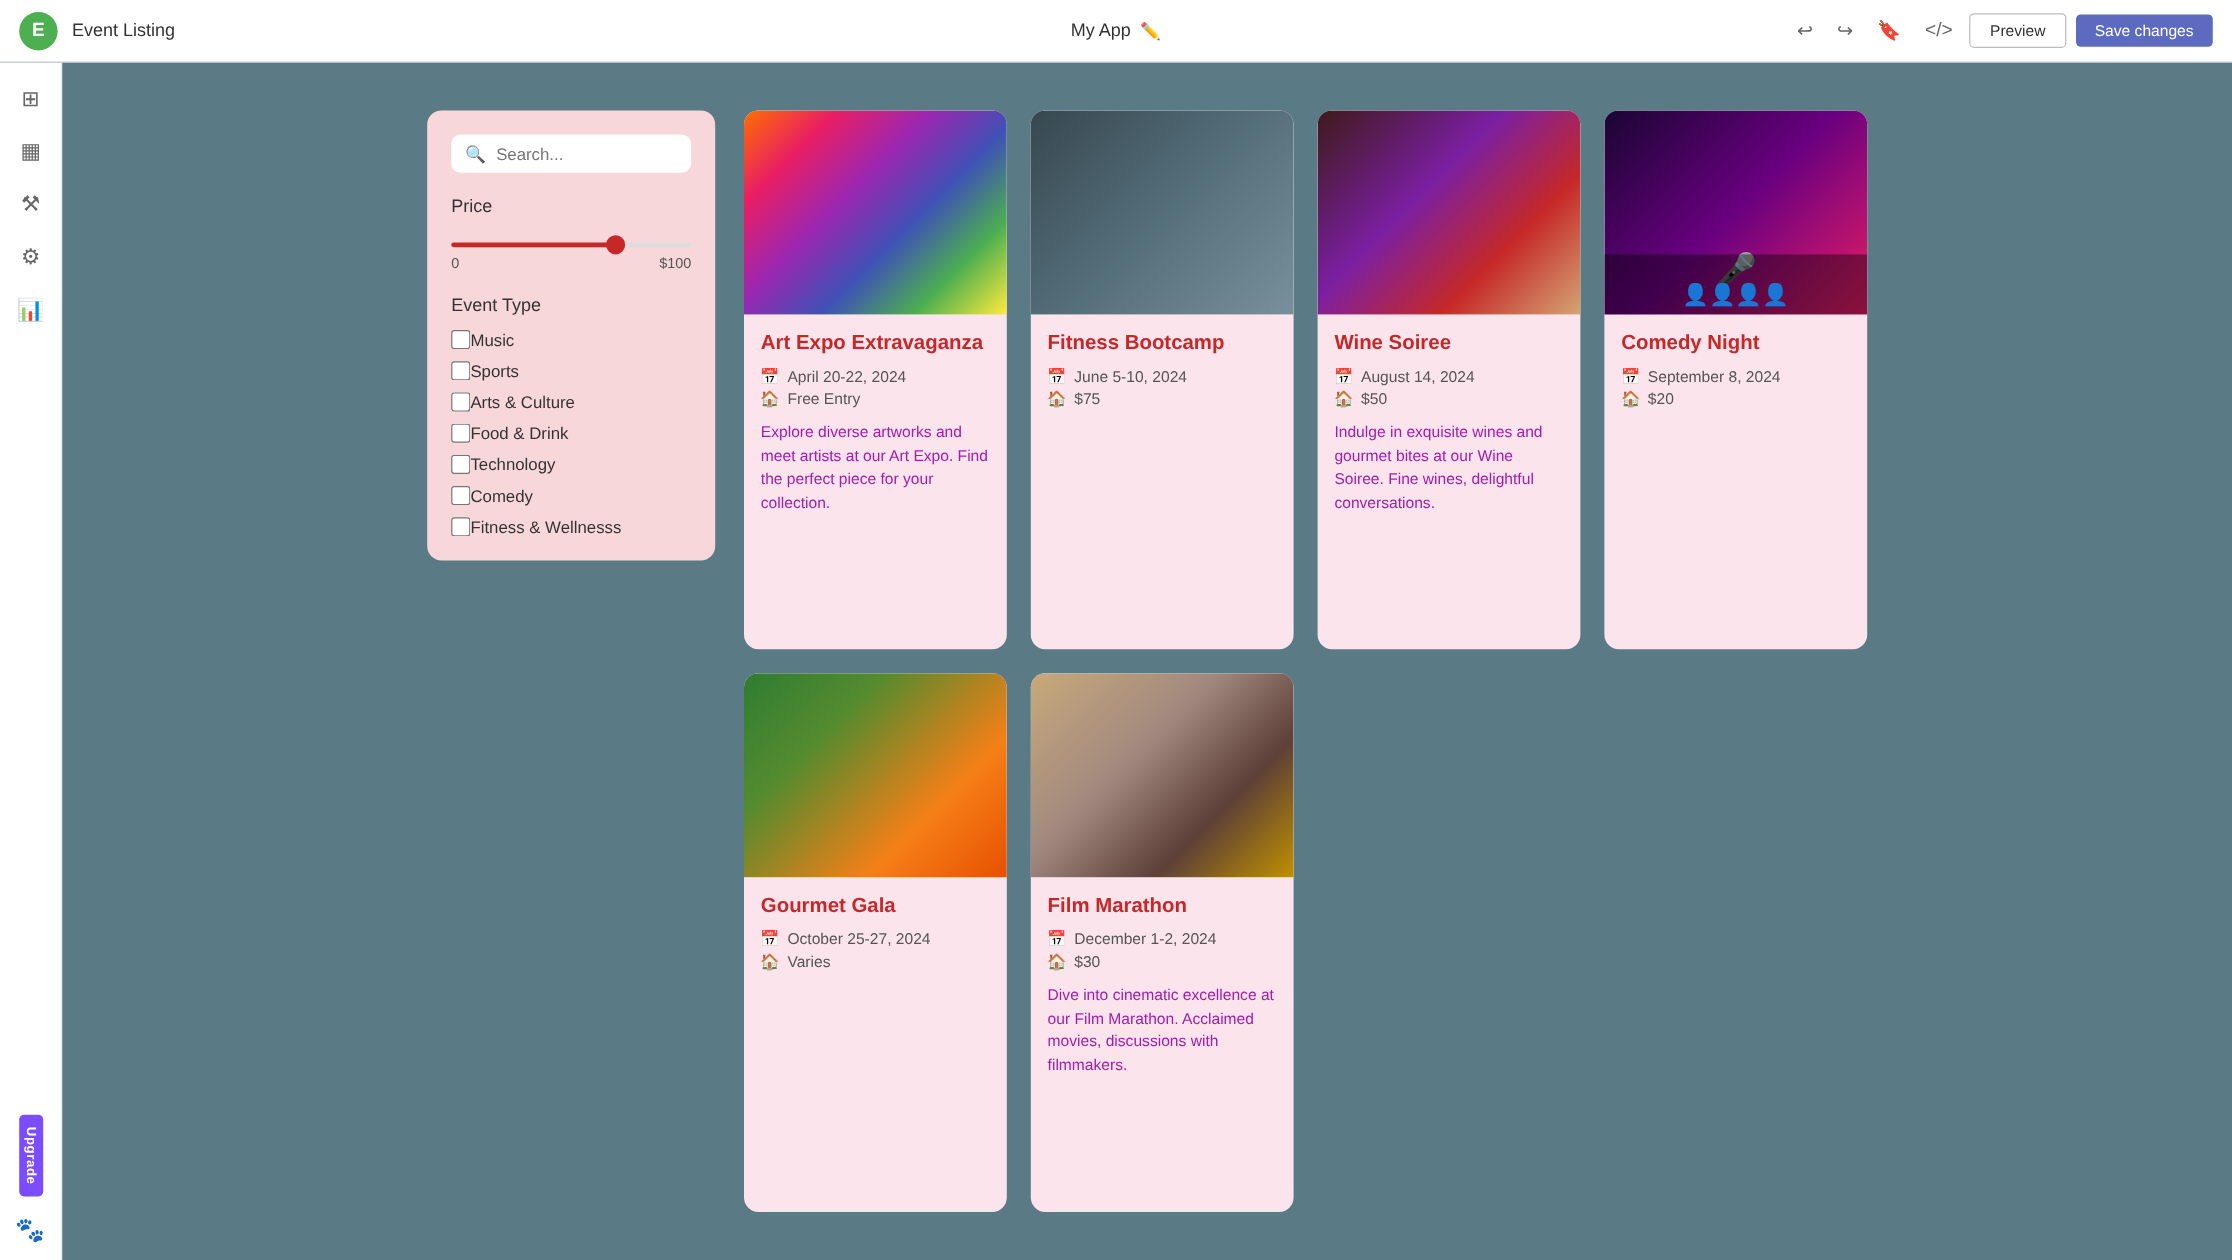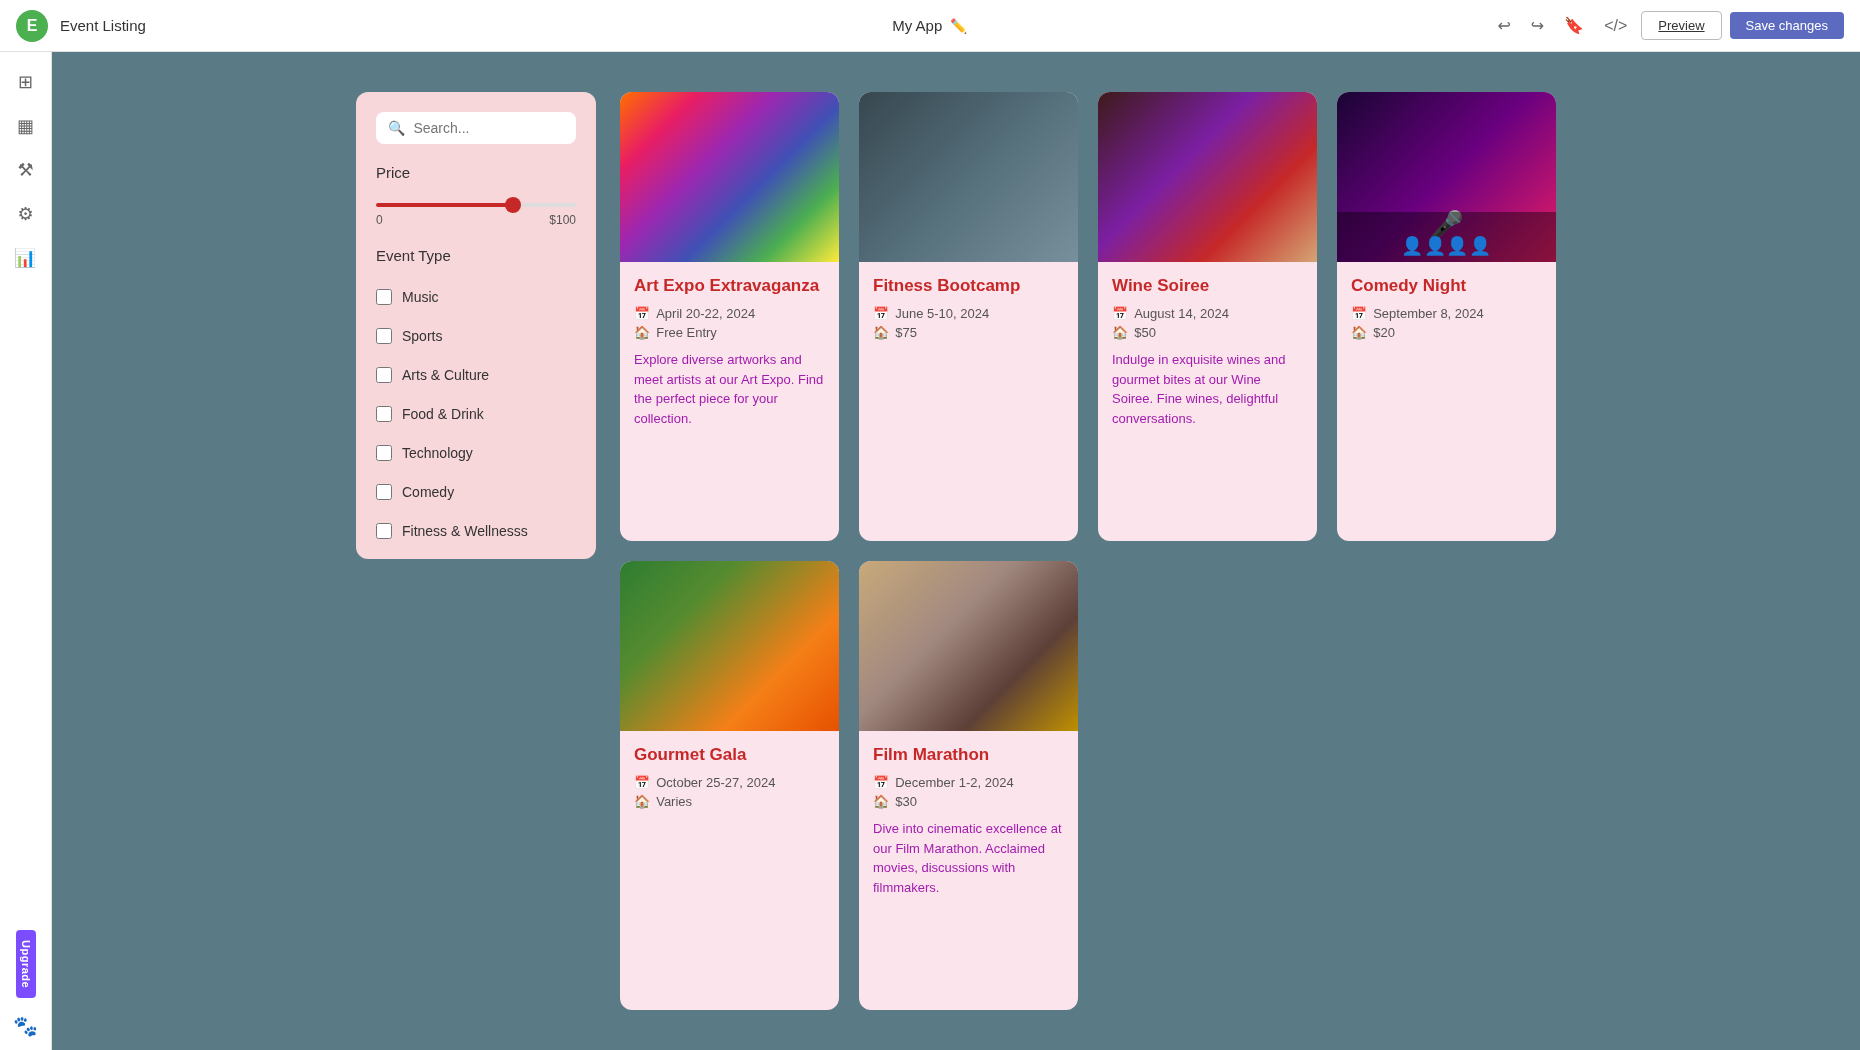--- a/index.html
+++ b/index.html
@@ -35,21 +35,21 @@
     }
     .topbar-center .edit-icon { color: #555; font-size: 14px; }
     .topbar-actions { display: flex; align-items: center; gap: 8px; margin-left: auto; }
     .topbar-icon-btn {
       background: none; border: none; cursor: pointer;
       padding: 6px; border-radius: 4px; color: #666; font-size: 16px;
       display: flex; align-items: center; justify-content: center;
     }
     .btn-preview {
       border: 1px solid #bbb; background: #fff; padding: 6px 16px;
-      border-radius: 4px; cursor: pointer; font-size: 13px; color: #333; text-decoration: underline;
+      border-radius: 4px; cursor: pointer; font-size: 13px; color: #333;
     }
     .btn-save {
       background: #5c6bc0; border: none; padding: 6px 16px;
       border-radius: 4px; cursor: pointer; font-size: 13px; color: #fff;
       font-weight: 500;
     }
 
     
     .main-layout {
       display: flex;
@@ -155,21 +155,21 @@
       border-radius: 50%;
       background: #c62828;
       cursor: pointer;
     }
     .price-labels {
       display: flex; justify-content: space-between;
       font-size: 12px; color: #555;
     }
 
     .event-type-list { display: flex; flex-direction: column; gap: 10px; }
-    .checkbox-item { display: flex; align-items: center; gap: 10px; cursor: pointer; margin-top: 13px; }
+    .checkbox-item { display: flex; align-items: center; cursor: pointer; }
     .checkbox-item input[type="checkbox"] {
       width: 16px; height: 16px; cursor: pointer;
       accent-color: #c62828;
     }
     .checkbox-label { font-size: 14px; color: #333; }
 
     
     .events-grid {
       flex: 1;
       display: grid;

